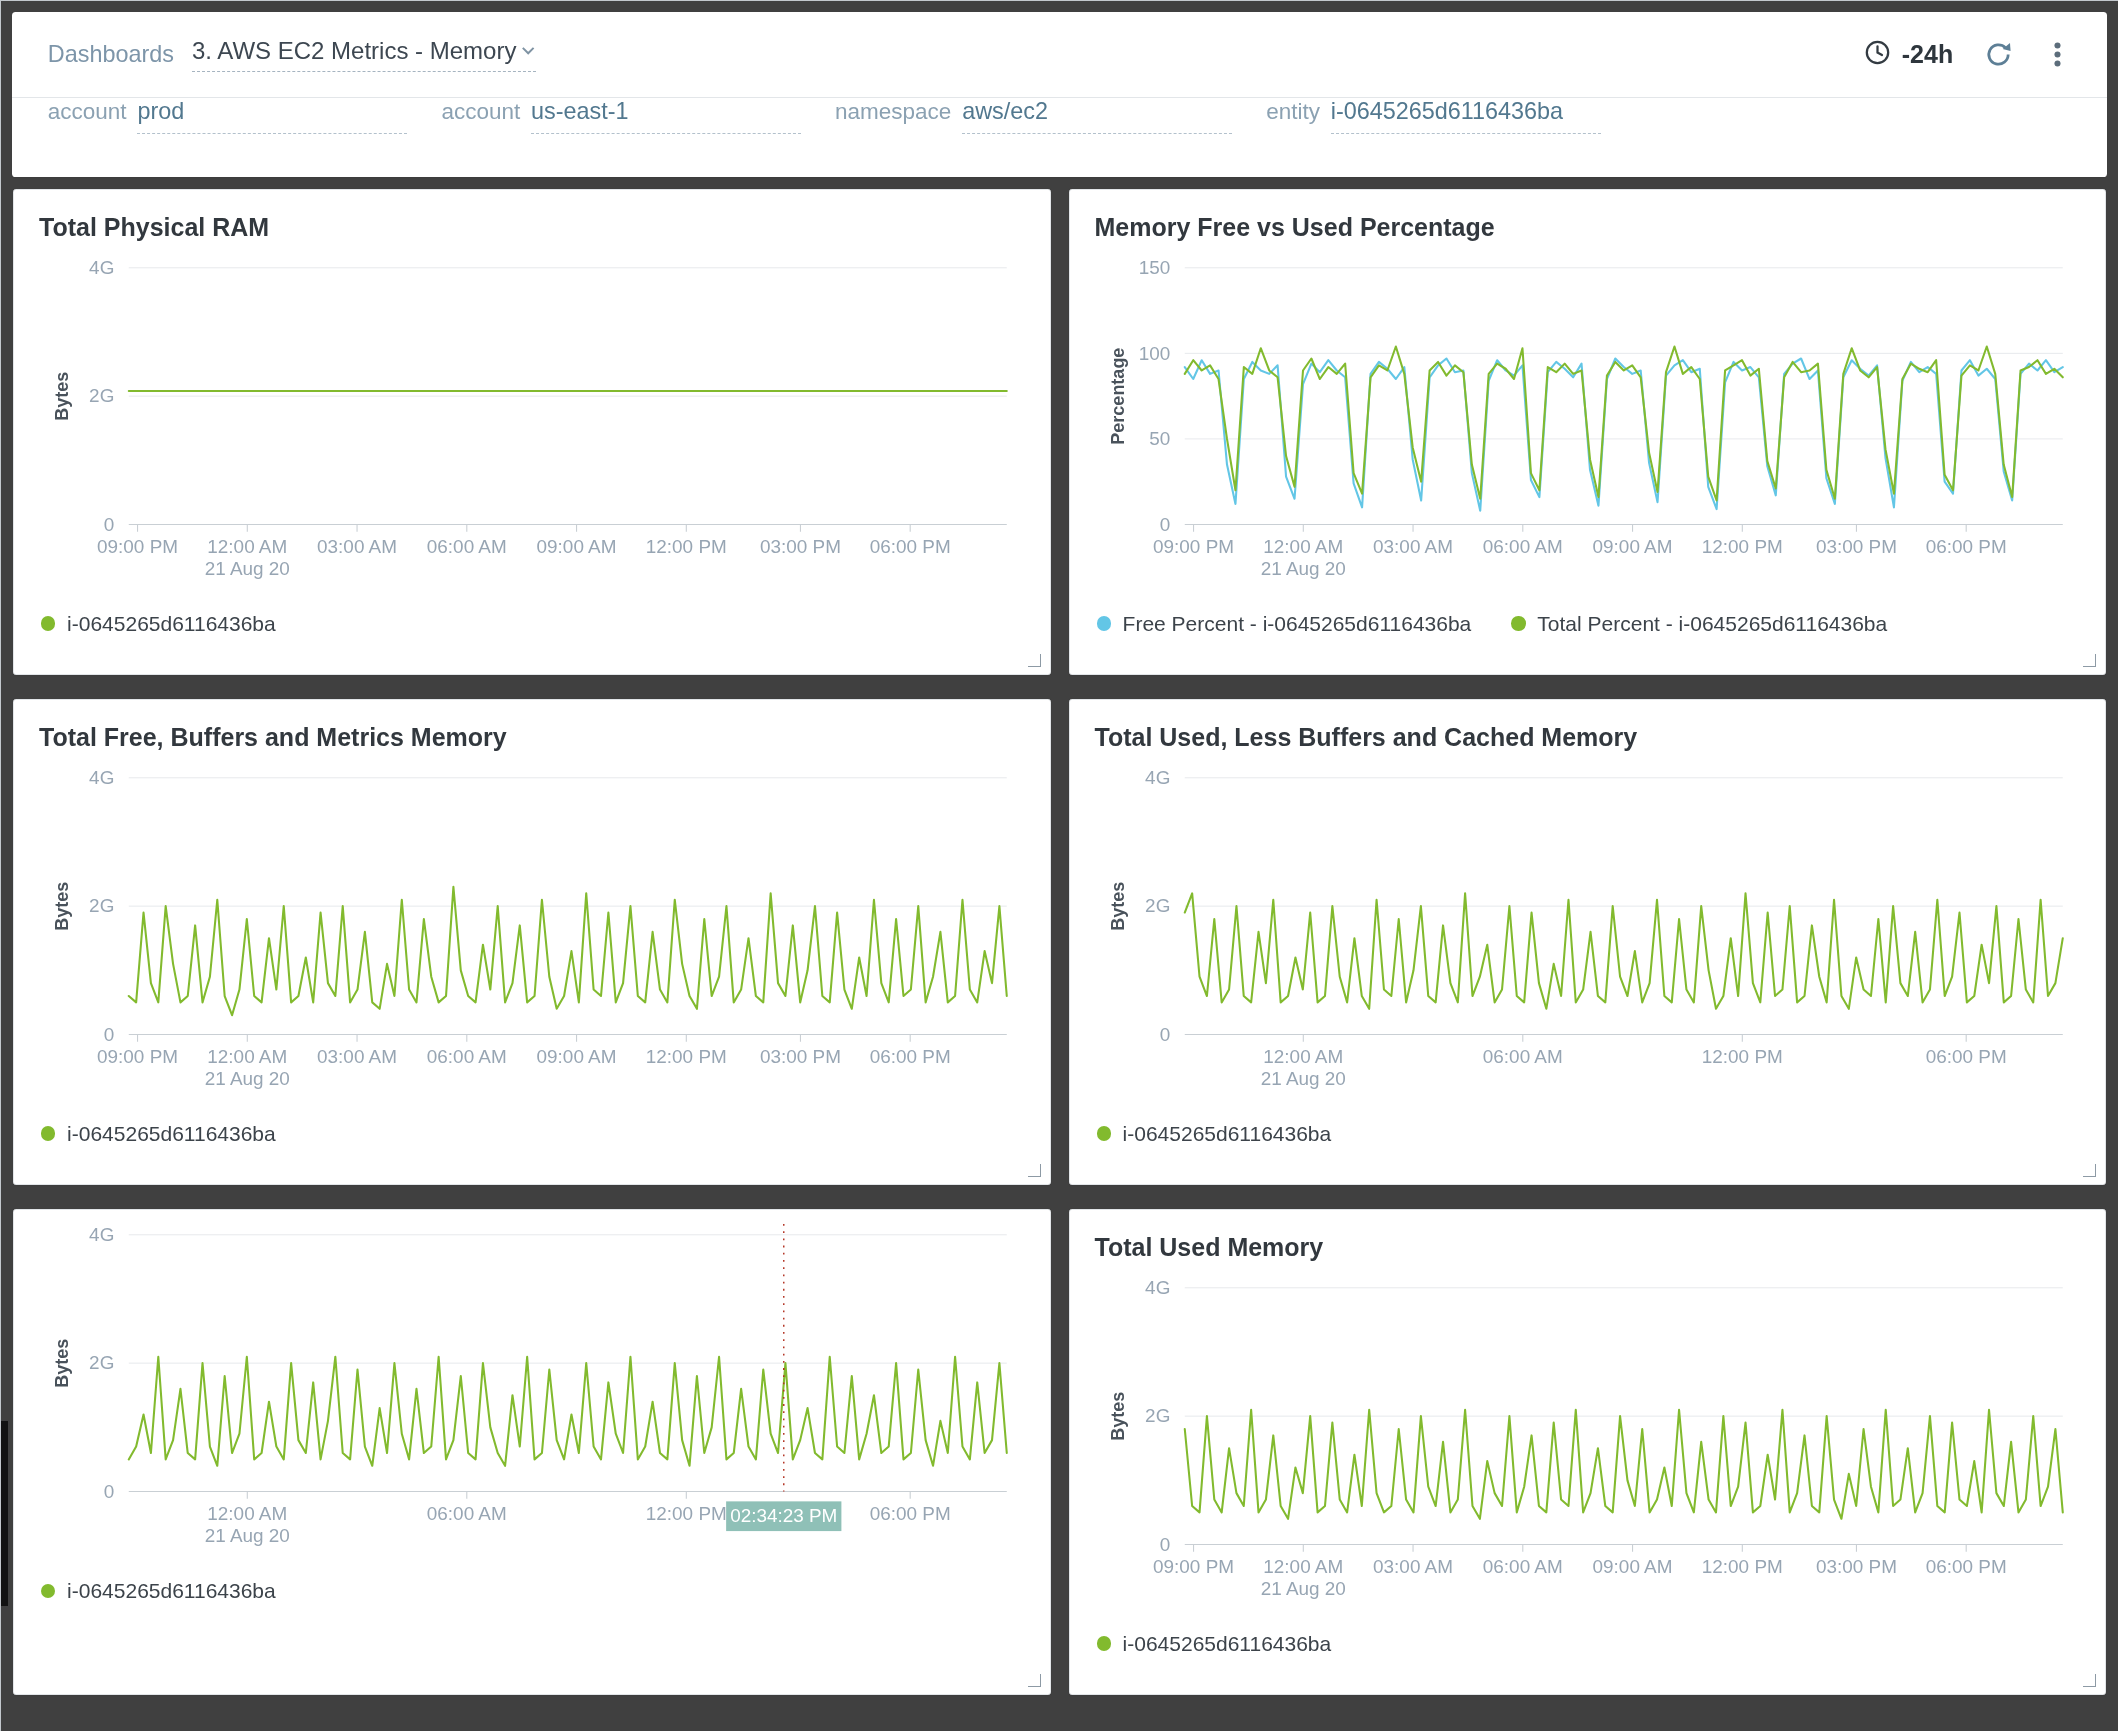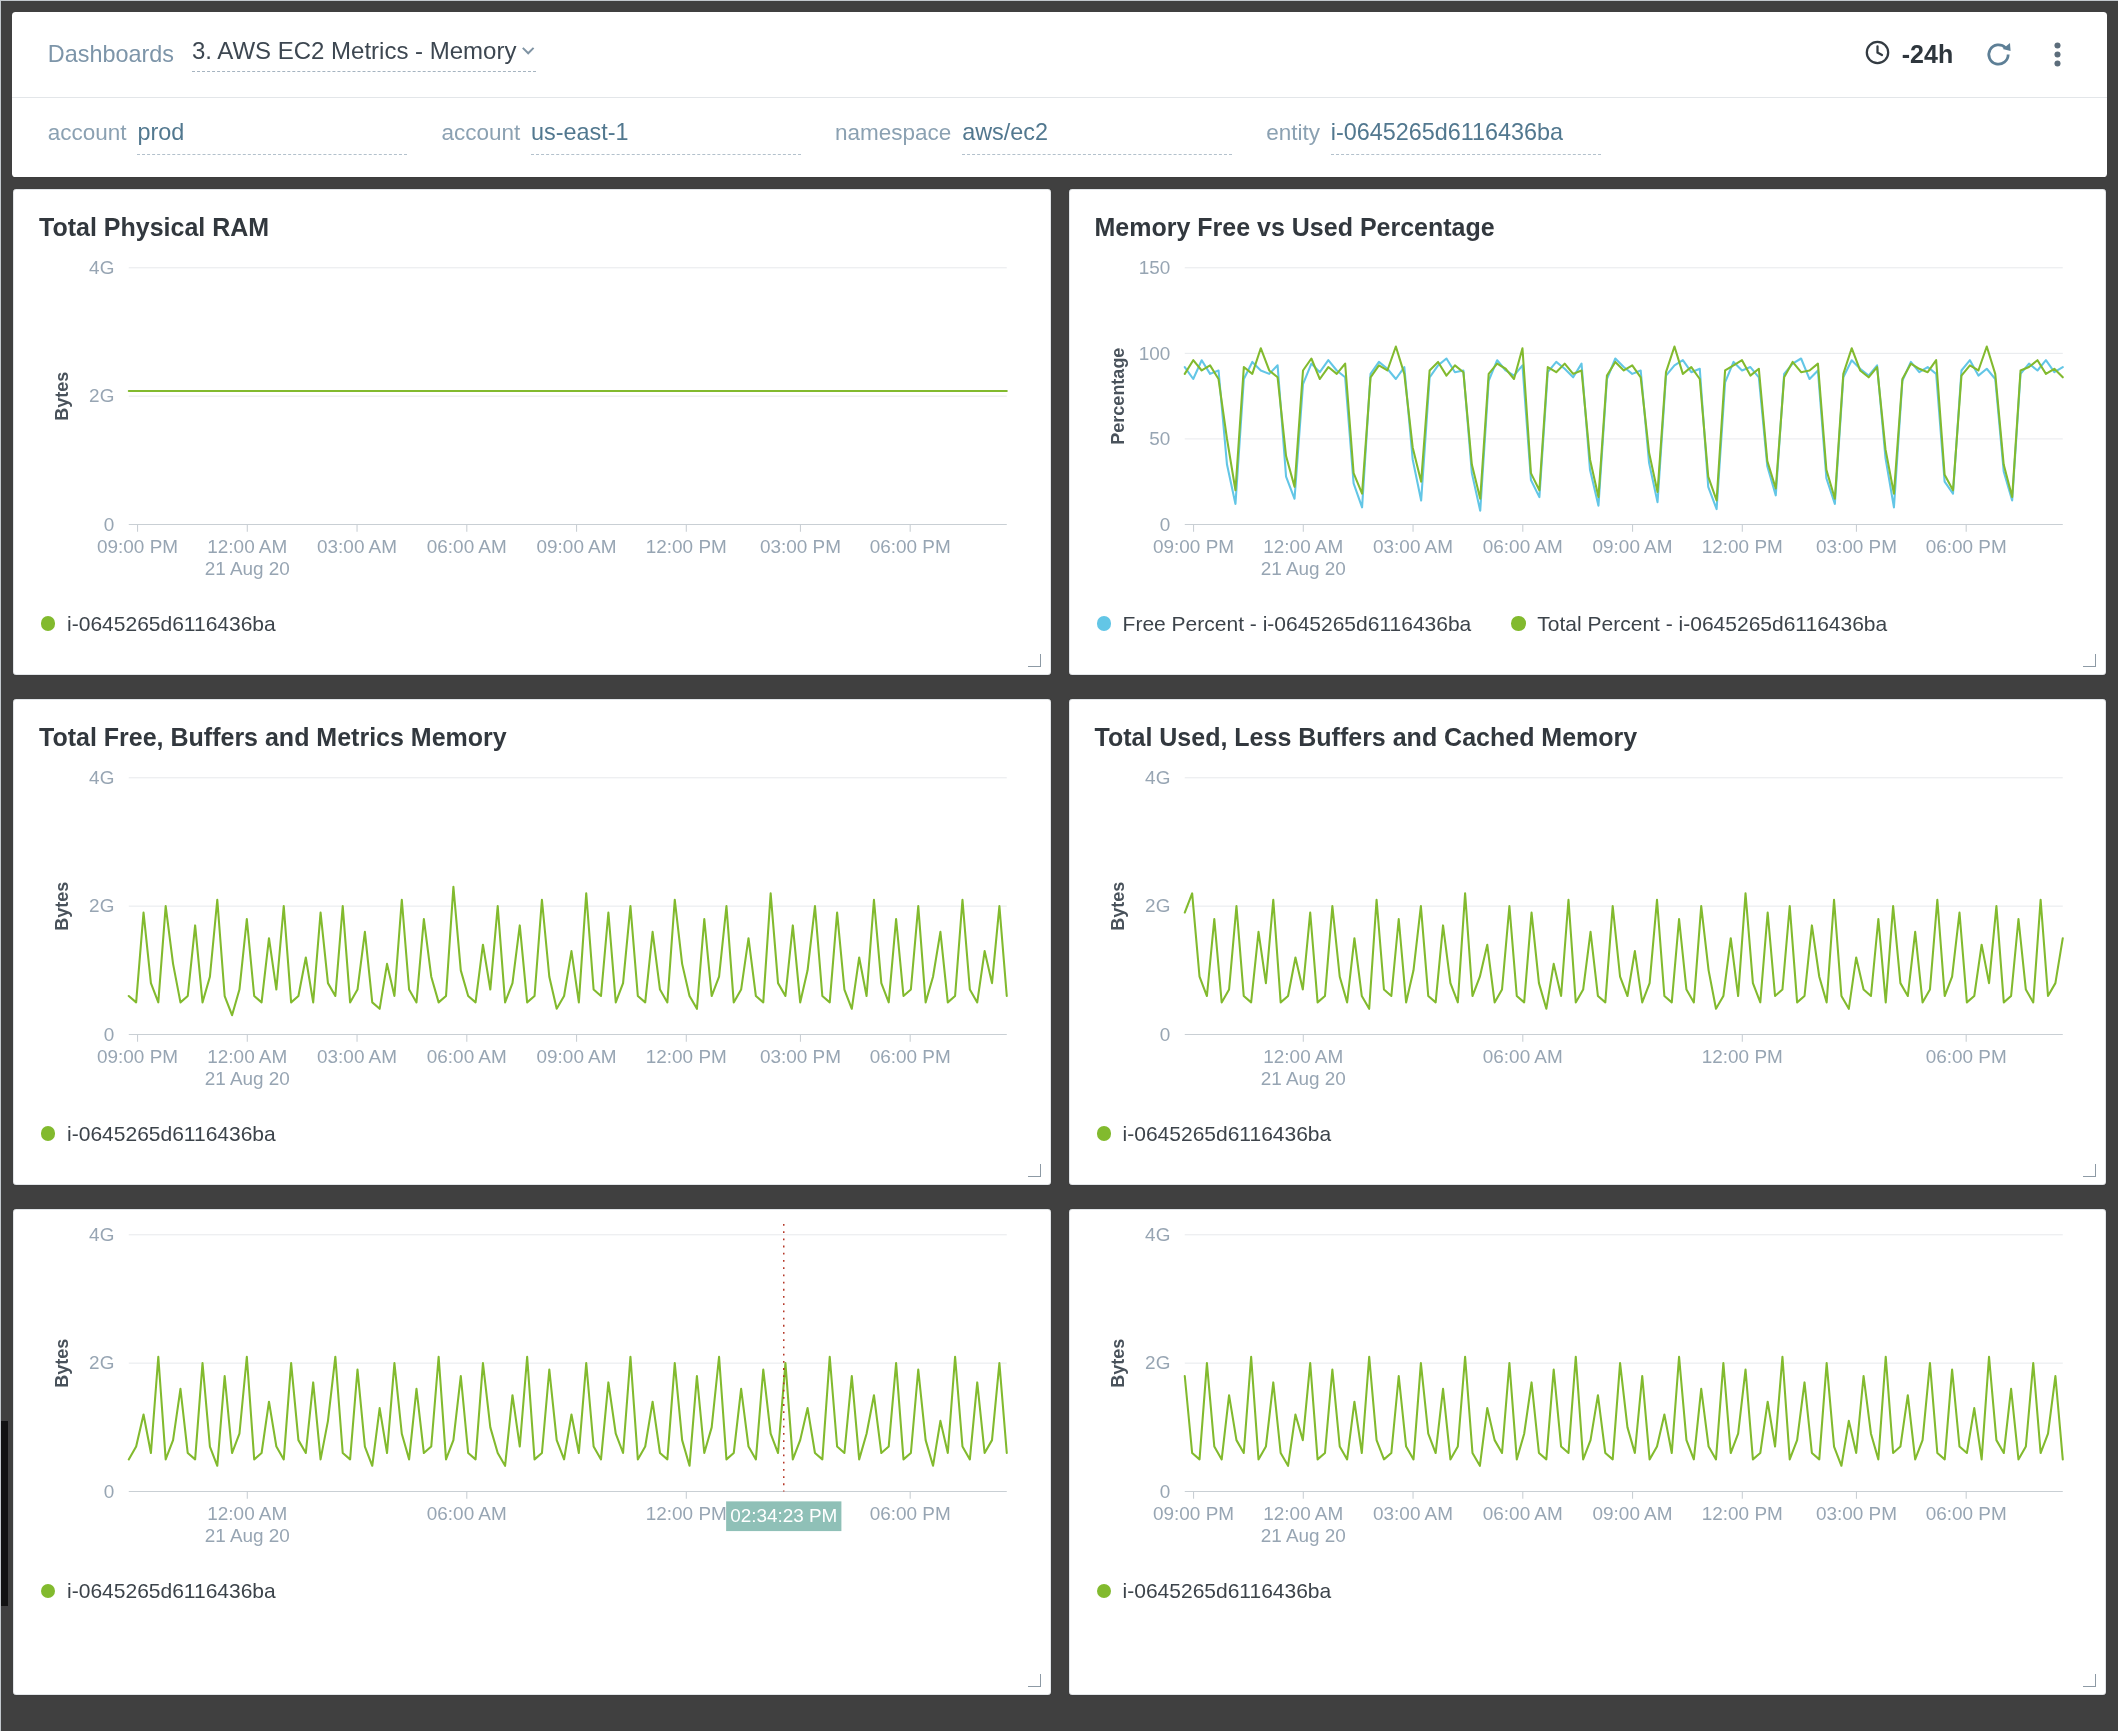--- a/index.html
+++ b/index.html
@@ -11,21 +11,21 @@
   .topbar { margin:10.8px 10.8px 0 10.8px; background:#fff; height:86px; display:flex; align-items:center; padding:0 36px; border-bottom:0.9px solid #e6e9ec; border-radius:3.6px 3.6px 0 0; }
   .breadcrumb { color:#7d95a9; font-size:23.4px; margin-right:18px; cursor:pointer; }
   .dash-select { display:inline-flex; align-items:center; gap:5px; border-bottom:0.9px dashed #a6b4c0; padding-bottom:6.3px; cursor:pointer; }
   .dash-select .title { color:#3d4751; font-size:24px; }
   .topbar-right { margin-left:auto; display:flex; align-items:center; gap:31px; }
   .time-range { display:flex; align-items:flex-end; gap:10.8px; cursor:pointer; }
   .time-range .tr-label { font-size:25px; font-weight:bold; color:#2e363d; }
   .icon-btn { display:flex; align-items:center; cursor:pointer; }
 
   
-  .filterbar { margin:0 10.8px; background:#fff; height:79px; display:flex; align-items:center; padding:0 36px; gap:34px; border-radius:0 0 3.6px 3.6px; box-shadow:0 0.9px 1.8px rgba(0,0,0,.06); }
+  .filterbar { margin:0 10.8px; background:#fff; height:79px; display:flex; align-items:flex-start; padding:0 36px; gap:34px; border-radius:0 0 3.6px 3.6px; box-shadow:0 0.9px 1.8px rgba(0,0,0,.06); }
   .filter { display:flex; align-items:baseline; gap:10.8px; }
   .filter-label { color:#8ba1b2; font-size:22.5px; }
   .filter-value { color:#52788f; font-size:23.4px; min-width:270px; border-bottom:0.9px dashed #b3c1cc; padding-bottom:8px; cursor:text; }
 
   
   .grid { display:grid; grid-template-columns:1fr 1fr; gap:24px 18px; padding:12px; }
   .panel { background:#fff; height:486px; position:relative; border:0.9px solid #e2e5e8; border-radius:2.7px; box-shadow:0 0.9px 1.8px rgba(0,0,0,.05); }
   .panel-title { margin:23.4px 0 0 25px; font-size:25px; color:#32383e; font-weight:bold; }
   svg.chart { display:block; width:100%; height:344px; margin-top:5.4px; font-family:"Liberation Sans", sans-serif; }
   .ytick, .xtick { fill:#97a5b3; font-size:21px; }
@@ -277,20 +277,21 @@
       <div class="legend">
           <span class="legend-item">
             <span class="dot" style="background: rgb(130, 186, 46);"></span>
             <span>i-0645265d6116436ba</span>
           </span>
         </div>
       <span class="resize"></span>
     </section>
 
     <section class="panel">
+      <h2 class="panel-title">Total Used Memory</h2>
       <svg class="chart" viewBox="0 0 1145 382">
           <text x="109" y="314" text-anchor="end" class="ytick">0</text>
           <line x1="125" y1="164.5" x2="1100" y2="164.5" stroke="#e4e7ea" stroke-width="1"></line>
           <text x="109" y="171.5" text-anchor="end" class="ytick">2G</text>
           <line x1="125" y1="22" x2="1100" y2="22" stroke="#e4e7ea" stroke-width="1"></line>
           <text x="109" y="29" text-anchor="end" class="ytick">4G</text>
           <line x1="125" y1="307" x2="1100" y2="307" stroke="#c9cfd4" stroke-width="1.2"></line>
           <line x1="134.75" y1="307" x2="134.75" y2="315" stroke="#c9cfd4" stroke-width="1.2"></line>
           <text x="134.75" y="339" text-anchor="middle" class="xtick">09:00 PM</text>
           <line x1="256.625" y1="307" x2="256.625" y2="315" stroke="#c9cfd4" stroke-width="1.2"></line>

